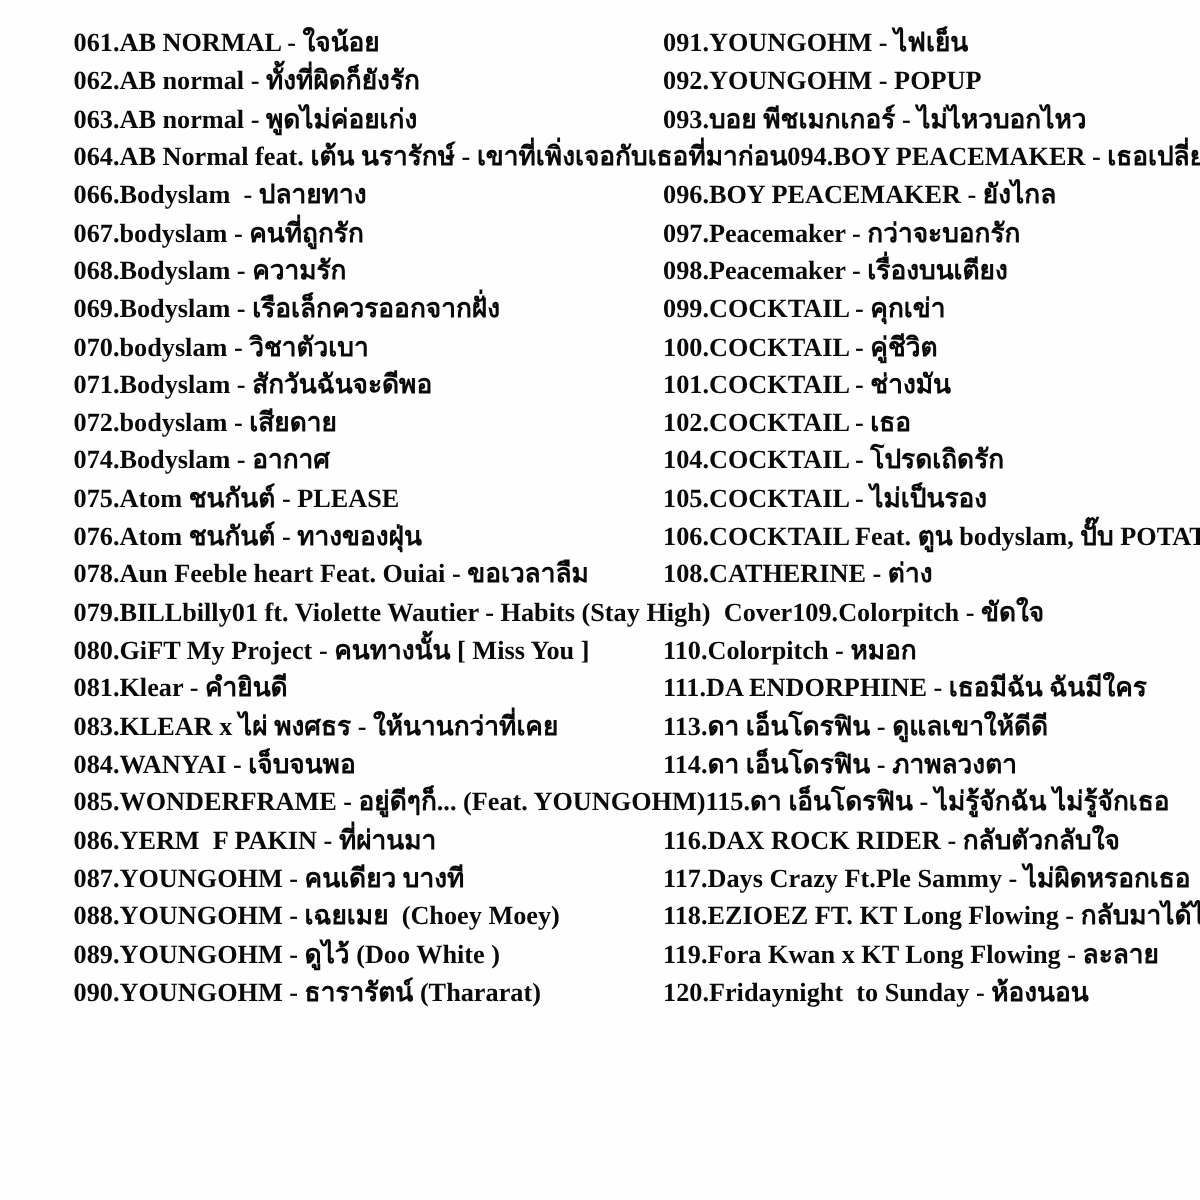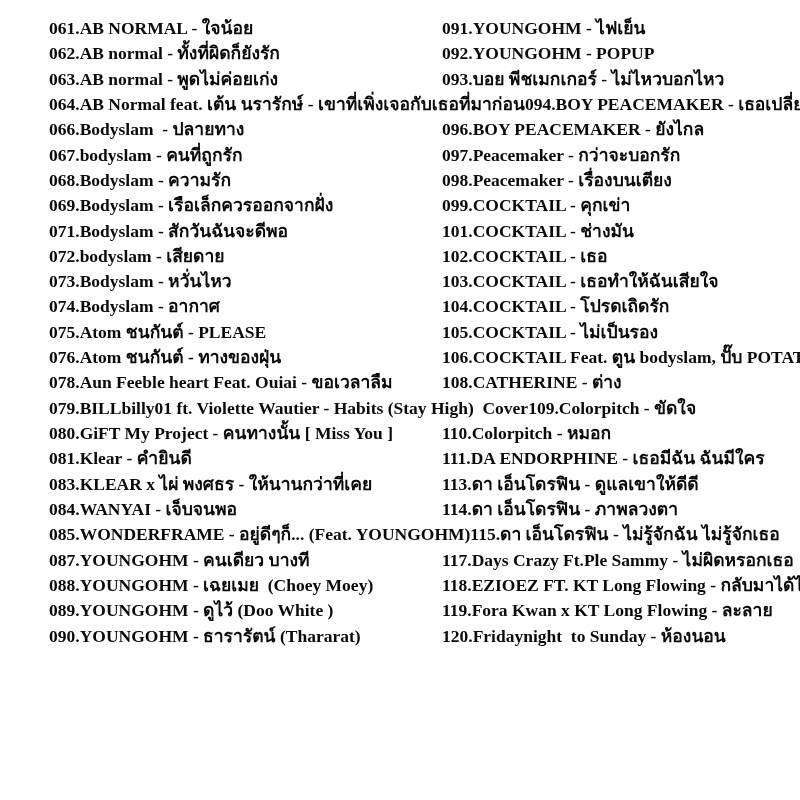--- a/index.html
+++ b/index.html
@@ -45,31 +45,32 @@
 <div class="page">
   <div class="list" id="song-list">
       <div class="row"><span class="cell-left">061.AB NORMAL - ใจน้อย</span><span class="cell-right">091.YOUNGOHM - ไฟเย็น</span></div>
       <div class="row"><span class="cell-left">062.AB normal - ทั้งที่ผิดก็ยังรัก</span><span class="cell-right">092.YOUNGOHM - POPUP</span></div>
       <div class="row"><span class="cell-left">063.AB normal - พูดไม่ค่อยเก่ง</span><span class="cell-right">093.บอย พีชเมกเกอร์ - ไม่ไหวบอกไหว</span></div>
       <div class="row"><span class="cell-left">064.AB Normal feat. เต้น นรารักษ์ - เขาที่เพิ่งเจอกับเธอที่มาก่อน</span><span class="cell-right">094.BOY PEACEMAKER - เธอเปลี่ยนไป</span></div>
       <div class="row"><span class="cell-left">066.Bodyslam  - ปลายทาง</span><span class="cell-right">096.BOY PEACEMAKER - ยังไกล</span></div>
       <div class="row"><span class="cell-left">067.bodyslam - คนที่ถูกรัก</span><span class="cell-right">097.Peacemaker - กว่าจะบอกรัก</span></div>
       <div class="row"><span class="cell-left">068.Bodyslam - ความรัก</span><span class="cell-right">098.Peacemaker - เรื่องบนเตียง</span></div>
       <div class="row"><span class="cell-left">069.Bodyslam - เรือเล็กควรออกจากฝั่ง</span><span class="cell-right">099.COCKTAIL - คุกเข่า</span></div>
+      <div class="row"><span class="cell-left">070.bodyslam - วิชาตัวเบา</span><span class="cell-right">100.COCKTAIL - คู่ชีวิต</span></div>
       <div class="row"><span class="cell-left">071.Bodyslam - สักวันฉันจะดีพอ</span><span class="cell-right">101.COCKTAIL - ช่างมัน</span></div>
       <div class="row"><span class="cell-left">072.bodyslam - เสียดาย</span><span class="cell-right">102.COCKTAIL - เธอ</span></div>
-      <div class="row"><span class="cell-left">073.Bodyslam - หวั่นไหว</span><span class="cell-right">103.COCKTAIL - เธอทำให้ฉันเสียใจ</span></div>
       <div class="row"><span class="cell-left">074.Bodyslam - อากาศ</span><span class="cell-right">104.COCKTAIL - โปรดเถิดรัก</span></div>
       <div class="row"><span class="cell-left">075.Atom ชนกันต์ - PLEASE</span><span class="cell-right">105.COCKTAIL - ไม่เป็นรอง</span></div>
       <div class="row"><span class="cell-left">076.Atom ชนกันต์ - ทางของฝุ่น</span><span class="cell-right">106.COCKTAIL Feat. ตูน bodyslam, ปั๊บ POTATO - ความค</span></div>
       <div class="row"><span class="cell-left">078.Aun Feeble heart Feat. Ouiai - ขอเวลาลืม</span><span class="cell-right">108.CATHERINE - ต่าง</span></div>
       <div class="row"><span class="cell-left">079.BILLbilly01 ft. Violette Wautier - Habits (Stay High)  Cover</span><span class="cell-right">109.Colorpitch - ขัดใจ</span></div>
       <div class="row"><span class="cell-left">080.GiFT My Project - คนทางนั้น [ Miss You ]</span><span class="cell-right">110.Colorpitch - หมอก</span></div>
       <div class="row"><span class="cell-left">081.Klear - คำยินดี</span><span class="cell-right">111.DA ENDORPHINE - เธอมีฉัน ฉันมีใคร</span></div>
       <div class="row"><span class="cell-left">083.KLEAR x ไผ่ พงศธร - ให้นานกว่าที่เคย</span><span class="cell-right">113.ดา เอ็นโดรฟิน - ดูแลเขาให้ดีดี</span></div>
       <div class="row"><span class="cell-left">084.WANYAI - เจ็บจนพอ</span><span class="cell-right">114.ดา เอ็นโดรฟิน - ภาพลวงตา</span></div>
       <div class="row"><span class="cell-left">085.WONDERFRAME - อยู่ดีๆก็... (Feat. YOUNGOHM)</span><span class="cell-right">115.ดา เอ็นโดรฟิน - ไม่รู้จักฉัน ไม่รู้จักเธอ</span></div>
+      <div class="row"><span class="cell-left">086.YERM  F PAKIN - ที่ผ่านมา</span><span class="cell-right">116.DAX ROCK RIDER - กลับตัวกลับใจ</span></div>
       <div class="row"><span class="cell-left">087.YOUNGOHM - คนเดียว บางที</span><span class="cell-right">117.Days Crazy Ft.Ple Sammy - ไม่ผิดหรอกเธอ</span></div>
       <div class="row"><span class="cell-left">088.YOUNGOHM - เฉยเมย  (Choey Moey)</span><span class="cell-right">118.EZIOEZ FT. KT Long Flowing - กลับมาได้ไหม</span></div>
       <div class="row"><span class="cell-left">089.YOUNGOHM - ดูไว้ (Doo White )</span><span class="cell-right">119.Fora Kwan x KT Long Flowing - ละลาย</span></div>
       <div class="row"><span class="cell-left">090.YOUNGOHM - ธารารัตน์ (Thararat)</span><span class="cell-right">120.Fridaynight  to Sunday - ห้องนอน</span></div>
     </div>
 </div>
 
 </body></html>

